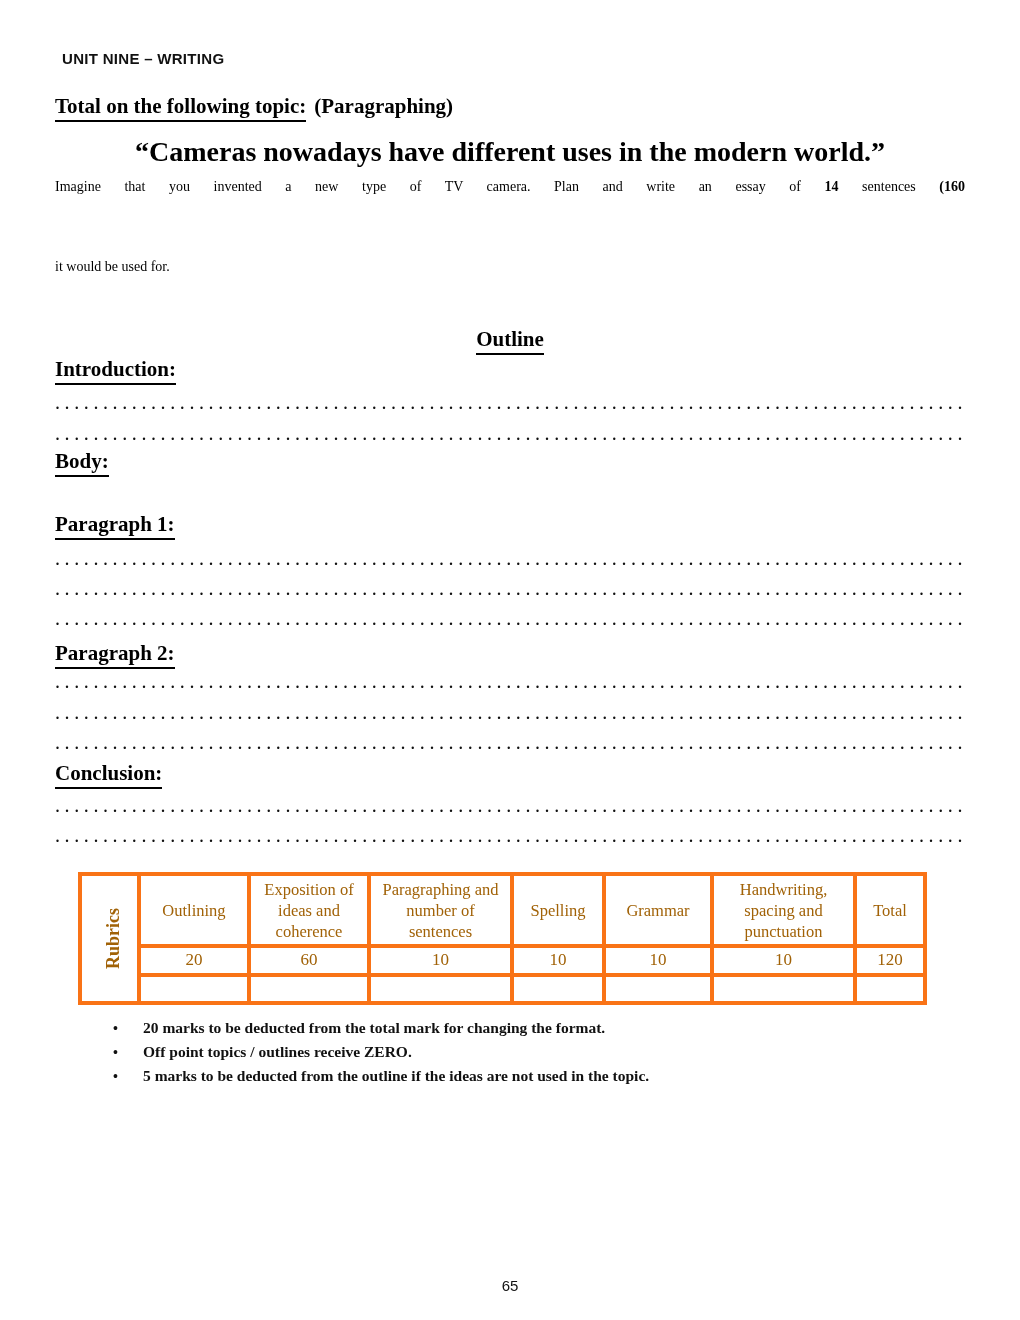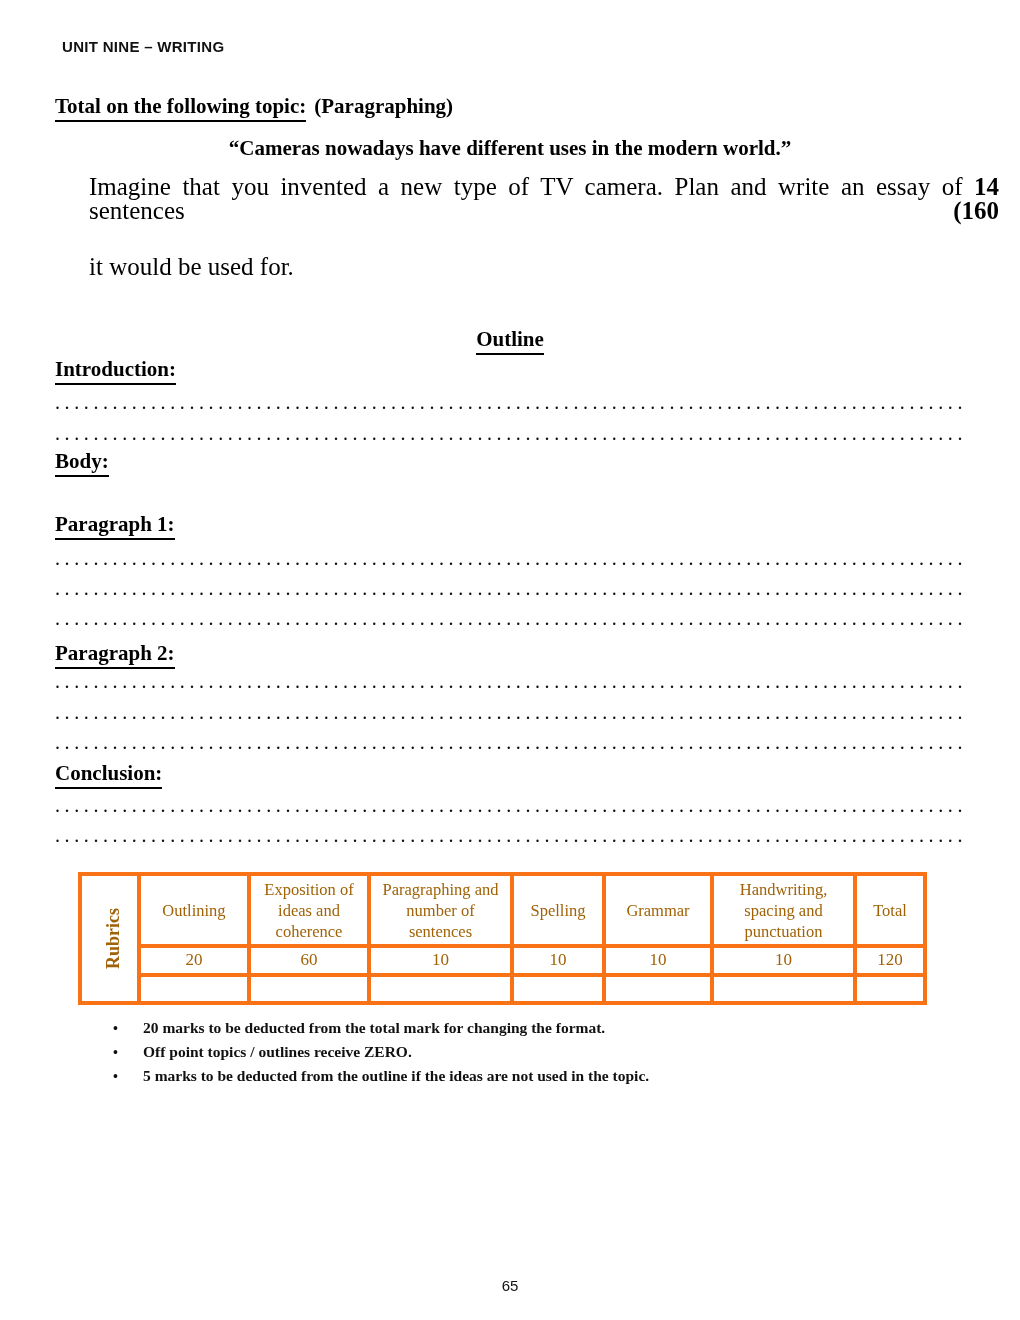--- a/index.html
+++ b/index.html
@@ -10,21 +10,21 @@
     height: 1320px;
     background: #ffffff;
     color: #000000;
     font-family: "Liberation Serif", serif;
     overflow: hidden;
   }
   .abs { position: absolute; }
   .content-w { left: 55px; width: 910px; }
 
   .unit-label {
-    left: 62px; top: 38px;
+    left: 62px; top: 50px;
     font-family: "Liberation Sans", sans-serif;
     font-weight: bold;
     font-size: 15px;
     letter-spacing: 0.3px;
     color: #111;
   }
 
   .heading {
     font-size: 21px;
     font-weight: bold;
@@ -33,29 +33,28 @@
   .underline {
     display: inline-block;
     border-bottom: 2px solid #000;
     padding-bottom: 1px;
   }
   .suffix { margin-left: 8px; }
 
   .center { text-align: center; }
 
   .quote {
-    font-size: 21px;
+    font-size: 28px;
     font-weight: bold;
   }
 
   .para-line {
-    font-size: 25px;
+    font-size: 14px;
     line-height: 24px;
     white-space: pre-wrap;
-    margin-left: 34px;
   }
   .just { text-align: justify; text-align-last: justify; }
   .b { font-weight: bold; }
 
   .dotline {
     height: 24px;
     overflow: hidden;
     white-space: nowrap;
     font-size: 20px;
     letter-spacing: 4.6px;

